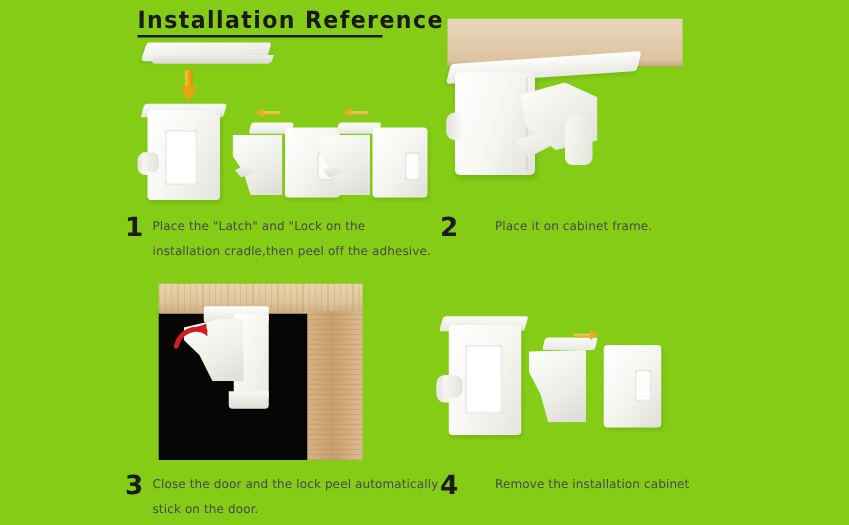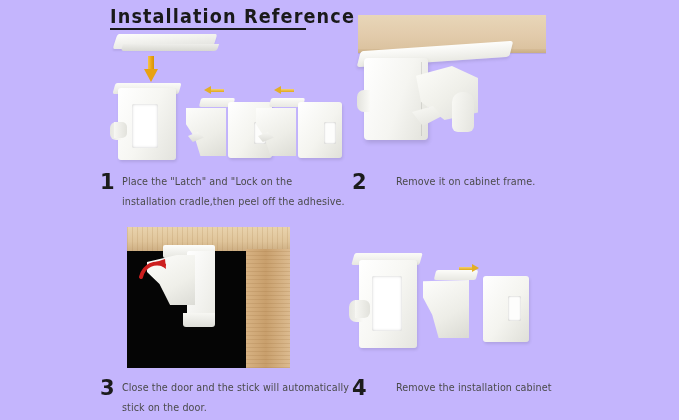--- a/index.html
+++ b/index.html
@@ -3,21 +3,21 @@
 <meta charset="utf-8">
 <style>
   html,body{margin:0;padding:0;}
   body{
     width:679px;height:420px;
     background:#ffffff;
     font-family:"Liberation Sans", sans-serif;
     overflow:hidden;
     position:relative;
   }
-  .page{position:absolute;inset:0;background:#c4b5fd;}
+  .page{position:absolute;inset:0;background:#84cc16;}
 
   
   .title-wrap{position:absolute;left:110px;top:5px;}
   .title{
     font-family:"DejaVu Sans", sans-serif;
     font-weight:bold;
     font-size:19px;
     letter-spacing:1.2px;
     color:#1a1a1a;
     line-height:22px;
@@ -425,26 +425,26 @@
   </div>
 
   <div class="caption" style="left:100px;top:172px;width:250px;">
     <div class="step-num">1</div>
     <div class="step-text">Place the "Latch" and "Lock on the
 installation cradle,then peel off the adhesive.</div>
   </div>
 
   <div class="caption" style="left:352px;top:172px;width:260px;">
     <div class="step-num">2</div>
-    <div class="step-text" style="margin-left:22px;">Remove it on cabinet frame.</div>
+    <div class="step-text" style="margin-left:22px;">Place it on cabinet frame.</div>
   </div>
 
   <div class="caption" style="left:100px;top:378px;width:260px;">
     <div class="step-num">3</div>
-    <div class="step-text">Close the door and the stick will automatically
+    <div class="step-text">Close the door and the lock peel automatically
 stick on the door.</div>
   </div>
 
   <div class="caption" style="left:352px;top:378px;width:260px;">
     <div class="step-num">4</div>
     <div class="step-text" style="margin-left:22px;">Remove the installation cabinet</div>
   </div>
 
 </div>
 

